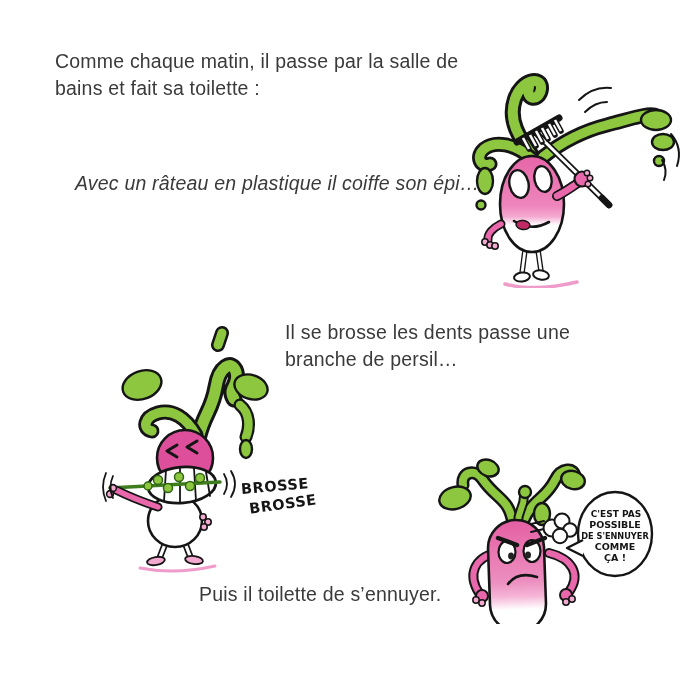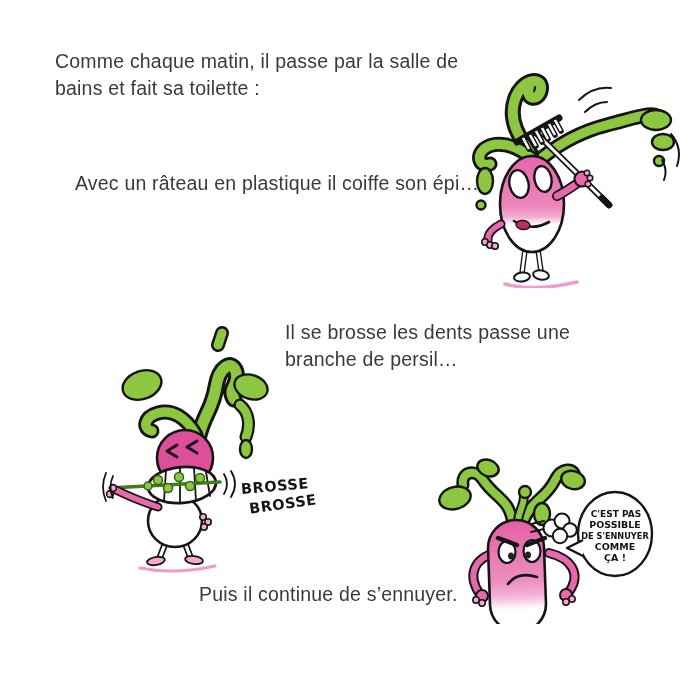--- a/index.html
+++ b/index.html
@@ -5,21 +5,21 @@
   html,body { margin:0; padding:0; background:#ffffff; }
   .page {
     position:relative; width:700px; height:624px; background:#ffffff;
     font-family:"Liberation Sans", sans-serif; overflow:hidden;border-radius:32px;
   }
   .para {
     position:absolute; color:#3a3a3a; font-size:19.5px; line-height:1.36;
     white-space:pre-line; letter-spacing:0.2px;
   }
   #para-intro { left:55px; top:48px; }
-  #para-rake  { left:75px; top:170px; }
+  #para-rake  { left:75px; top:170px;font-style:italic; }
   #para-brush { left:285px; top:319px; }
   #para-bored { left:199px; top:581px; }
   .pagenum {
     position:absolute; left:0; right:0; top:658px; text-align:center;
     font-family:"Liberation Serif", serif; font-size:17px; color:#222;
   }
   .illus { position:absolute; }
   #illus-rake  { left:435px; top:28px; }
   #illus-brush { left:100px; top:325px; }
   #illus-bored { left:425px; top:428px; }
@@ -43,21 +43,21 @@
 </head>
 <body>
 
 <div class="page">
 
   <div class="para" id="para-intro">Comme chaque matin, il passe par la salle de
 bains et fait sa toilette :</div>
   <div class="para" id="para-rake">Avec un râteau en plastique il coiffe son épi…</div>
   <div class="para" id="para-brush">Il se brosse les dents passe une
 branche de persil…</div>
-  <div class="para" id="para-bored">Puis il continue de s’ennuyer.</div>
+  <div class="para" id="para-bored">Puis il toilette de s’ennuyer.</div>
 
   <svg class="illus" id="illus-rake" width="255" height="260" viewBox="0 0 255 260">
     <defs>
       <linearGradient id="pg1" x1="0" y1="0" x2="0" y2="1">
         <stop offset="0" stop-color="#e665a9"></stop>
         <stop offset="0.52" stop-color="#ee86bc"></stop>
         <stop offset="0.63" stop-color="#f4a9d0"></stop>
         <stop offset="0.72" stop-color="#ffffff"></stop>
         <stop offset="1" stop-color="#ffffff"></stop>
       </linearGradient>

